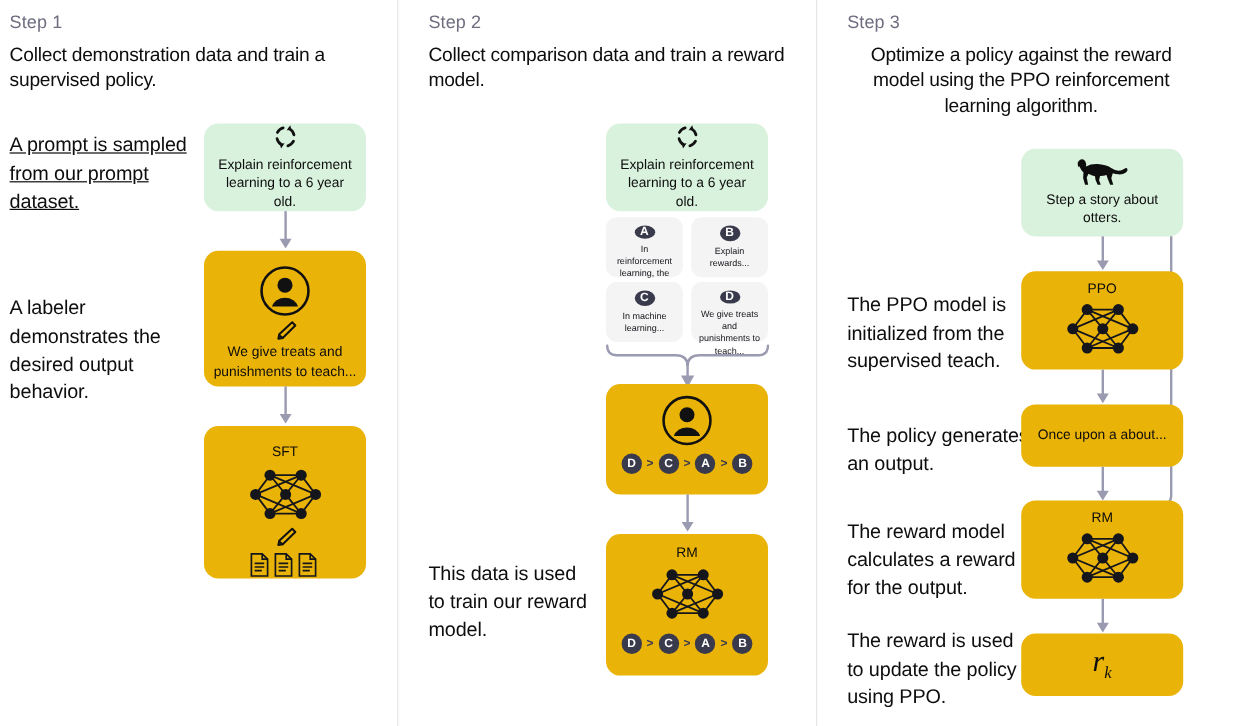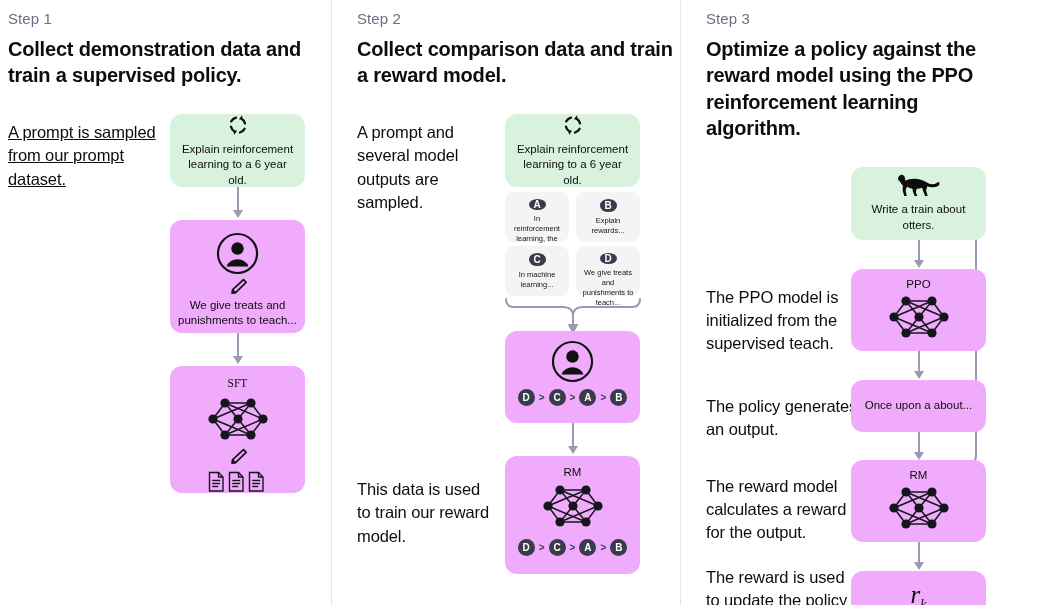--- a/index.html
+++ b/index.html
@@ -11,27 +11,27 @@
   .board{position:relative;width:1049px;height:605px;display:flex;}
   .col{position:relative;box-sizing:border-box;}
   .col-1{width:332px;padding:10px 14px 0 8px;}
   .col-2{width:349px;padding:10px 0 0 25px;}
   .col-3{width:368px;padding:10px 0 0 25px;}
   .divider{position:absolute;top:0;width:1px;height:605px;background:#e6e6e6;}
   .divider.d1{left:331px;}
   .divider.d2{left:680px;}
 
   .step-label{font-size:15px;color:#6e6e80;letter-spacing:0.1px;margin:0 0 9px 0;}
-  .step-title{font-size:20px;font-weight:bold;line-height:1.32;letter-spacing:-0.2px;margin:0;max-width:330px;}
+  .step-title{font-size:16px;font-weight:normal;line-height:1.32;letter-spacing:-0.2px;margin:0;max-width:330px;}
 
   .rows{position:relative;margin-top:20px;}
   .desc{font-size:16.5px;line-height:1.42;letter-spacing:-0.1px;}
 
   .card{
-    background:#f0abfc;border-radius:12px;box-sizing:border-box;
+    background:#eab308;border-radius:12px;box-sizing:border-box;
     display:flex;flex-direction:column;align-items:center;justify-content:center;
   }
   .card.green{background:#d9f2dd;}
   .card-text{font-size:11.5px;line-height:1.35;text-align:center;color:#0d0d0d;}
   .card-title{font-size:11.5px;color:#0d0d0d;text-align:center;}
 
   .arrow-v{position:absolute;width:14px;display:flex;flex-direction:column;align-items:center;}
   .arrow-line{width:2px;background:#9a9ab0;flex:1;}
   .arrow-head{width:0;height:0;border-left:5.5px solid transparent;border-right:5.5px solid transparent;border-top:8px solid #9a9ab0;margin-top:-1px;}
 
@@ -84,20 +84,21 @@
             <path d="M8.2 21.7 L7.2 17.7 L11.2 17.4 Z" fill="#111"></path>
           </svg>
         </span>
         <div class="card-text" style="width:118px;">Explain reinforcement learning to a 6 year old.</div>
       </div>
       <div class="arrow-v" style="left:223px;top:78px;height:31px;">
         <div class="arrow-line"></div>
           <div class="arrow-head"></div>
       </div>
 
+      <div class="desc" style="position:absolute;left:0;top:148px;width:152px;">A labeler demonstrates the desired output behavior.</div>
       <div class="card" style="position:absolute;left:162px;top:111px;width:135px;height:113px;justify-content:flex-start;padding-top:12px;">
         <span>
           <svg width="43" height="43" viewBox="0 0 44 44">
             <circle cx="22" cy="22" r="20" fill="none" stroke="#111" stroke-width="2.2"></circle>
             <circle cx="22" cy="17" r="6.4" fill="#111"></circle>
             <path d="M10.8 35.2 a11.6 10 0 0 1 22.4 0 z" fill="#111"></path>
           </svg>
         </span>
         <span style="margin:3px 0 2px 0;">
           <svg width="20" height="18" viewBox="0 0 20 18">
@@ -105,21 +106,21 @@
             <path d="M4.2 11.9 L7.9 15.0" fill="none" stroke="#111" stroke-width="1.7"></path>
           </svg>
         </span>
         <div class="card-text" style="width:120px;">We give treats and punishments to teach...</div>
       </div>
       <div class="arrow-v" style="left:223px;top:224px;height:31px;">
         <div class="arrow-line"></div>
           <div class="arrow-head"></div>
       </div>
 
-      <div class="card" style="position:absolute;left:162px;top:257px;width:135px;height:127px;justify-content:space-between;padding-top:11px;font-family:Liberation Serif, serif;">
+      <div class="card" style="position:absolute;left:162px;top:257px;width:135px;height:127px;justify-content:flex-end;padding-top:11px;">
         <div class="card-title">SFT</div>
         <span style="margin-top:4px;">
           <svg width="68" height="50" viewBox="0 0 68 50">
             <g stroke="#15151c" stroke-width="1.5">
               <line x1="21" y1="9" x2="47" y2="9"></line>
               <line x1="21" y1="9" x2="9" y2="25"></line>
                 <line x1="21" y1="9" x2="34" y2="25"></line>
                 <line x1="21" y1="9" x2="59" y2="25"></line>
               <line x1="47" y1="9" x2="9" y2="25"></line>
                 <line x1="47" y1="9" x2="34" y2="25"></line>
@@ -173,21 +174,20 @@
       </div>
     </div>
   </div>
 
   <div class="col col-2">
     <div class="step-label">Step 2</div>
     <div class="step-title">Collect comparison data and train a reward model.</div>
 
     <div class="rows" style="height:470px;">
 
-      <div class="desc" style="position:absolute;left:0;top:12px;width:140px;">A prompt and several model outputs are sampled.</div>
       <div class="card green" style="position:absolute;left:148px;top:5px;width:135px;height:73px;">
         <span style="margin-bottom:5px;">
           <svg width="24" height="24" viewBox="0 0 24 24">
             <g fill="none" stroke="#111" stroke-width="2.3" stroke-linecap="round">
               <path d="M5.2 8.4 A7.4 7.4 0 0 1 10.0 4.6"></path>
               <path d="M15.2 5.4 A7.4 7.4 0 0 1 19.0 10.4"></path>
               <path d="M18.6 15.7 A7.4 7.4 0 0 1 13.9 19.5"></path>
               <path d="M8.7 18.6 A7.4 7.4 0 0 1 4.9 13.6"></path>
             </g>
             <path d="M15.9 2.3 L16.9 6.3 L12.9 6.6 Z" fill="#111"></path>
@@ -285,21 +285,21 @@
           <div class="rank-b">A</div>
           <span class="gt">&gt;</span>
           <div class="rank-b">B</div>
         </div>
       </div>
     </div>
   </div>
 
   <div class="col col-3">
     <div class="step-label">Step 3</div>
-    <div class="step-title" style="max-width:290px;">Optimize a policy against the reward model using the PPO reinforcement learning algorithm.</div>
+    <div class="step-title" style="max-width:290px;text-align:center;">Optimize a policy against the reward model using the PPO reinforcement learning algorithm.</div>
 
     <div class="rows" style="height:470px;">
 
       <span style="position:absolute;left:140px;top:35px;">
         <svg width="146" height="300" viewBox="0 0 146 300">
           <path d="M24 28 h96 q10 0 10 10 v220 q0 10 -10 10 h-36" fill="none" stroke="#9a9ab0" stroke-width="2" stroke-linecap="round"></path>
           <path d="M26 22.5 L26 33.5 L14 28 Z" fill="#9a9ab0"></path>
         </svg>
       </span>
 
@@ -308,21 +308,21 @@
           <svg width="52" height="24" viewBox="0 0 52 24">
             <path d="M6 8.5 q-2.5 -4.5 1.5 -6.5 q2.5 -1 4 1.5 q1 2 0.5 4.2
                      q4 -2.2 9.5 -2 q7 0.3 11.5 3.3 q3.5 2.3 6 2.3 q3 0 5 -1.6
                      q1.8 -1.4 2.5 0.2 q0.6 1.6 -1.2 2.8 q-2.6 1.8 -6.2 1.6
                      q-2.5 -0.1 -4.8 -1 l-1.2 4.3 l1.6 5.4 l-2.6 0 l-2 -5 l-1 -3.2
                      q-2.4 0.8 -5.4 0.9 l-0.8 3.6 l1.4 3.7 l-2.6 0 l-1.8 -4.2 l-0.4 -3
                      q-3 -0.5 -5.4 -2 l-1.5 3.2 l1.2 5.9 l-2.6 0 l-1.6 -5.6 l0.3 -4.6
                      q-2.2 -2.2 -3.5 -5.2 z" fill="#0d0d0d"></path>
           </svg>
         </span>
-        <div class="card-text" style="width:110px;">Write a train about otters.</div>
+        <div class="card-text" style="width:110px;">Step a story about otters.</div>
       </div>
       <div class="arrow-v" style="left:206px;top:78px;height:28px;">
         <div class="arrow-line"></div>
           <div class="arrow-head"></div>
       </div>
 
       <div class="desc" style="position:absolute;left:0;top:124px;width:156px;">The PPO model is initialized from the supervised teach.</div>
       <div class="card" style="position:absolute;left:145px;top:107px;width:135px;height:82px;justify-content:flex-start;padding-top:9px;">
         <div class="card-title">PPO</div>
         <span style="margin-top:2px;">

